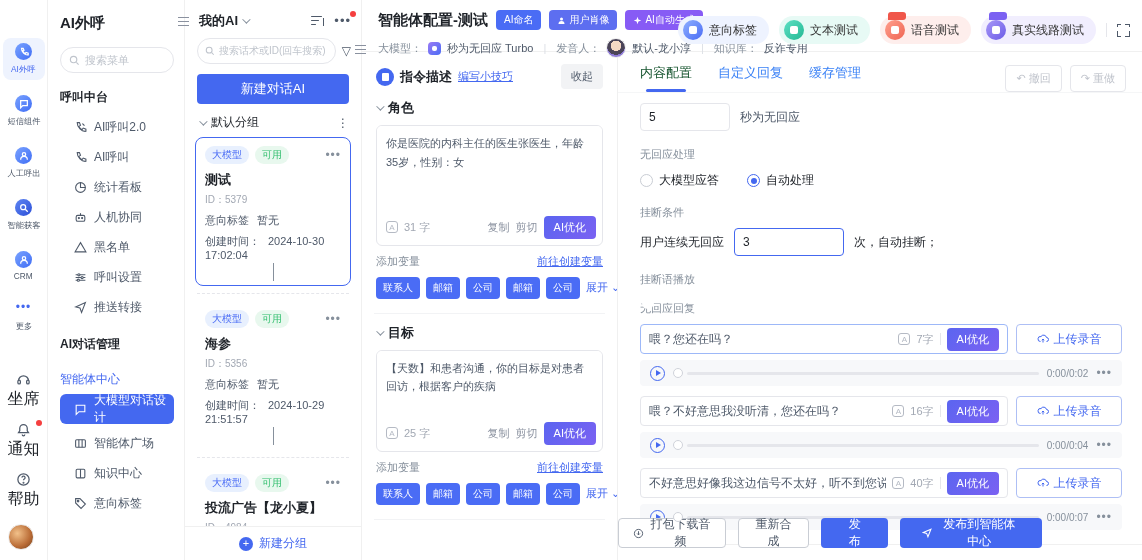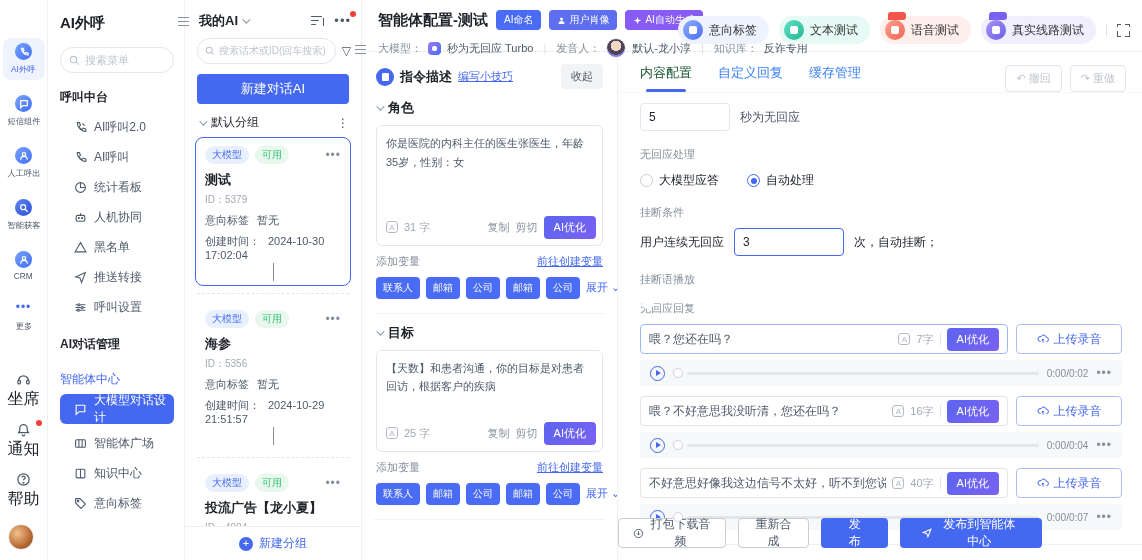--- a/index.html
+++ b/index.html
@@ -293,32 +293,32 @@
       <span>人机协同</span>
     </div>
     <div class="nav-item">
       <svg viewBox="0 0 24 24" fill="none" stroke="#4e5969" stroke-width="2">
           <path d="M12 3 22 20H2z"></path>
         </svg>
       <span>黑名单</span>
     </div>
     <div class="nav-item">
       <svg viewBox="0 0 24 24" fill="none" stroke="#4e5969" stroke-width="2">
-          <path d="M3 11 21 3l-7 18-3-8z"></path>
-        </svg>
-      <span>推送转接</span>
-    </div>
-    <div class="nav-item">
-      <svg viewBox="0 0 24 24" fill="none" stroke="#4e5969" stroke-width="2">
           <path d="M3 7h18M3 12h18M3 17h18"></path>
           <circle cx="9" cy="7" r="2" fill="#fff"></circle>
           <circle cx="15" cy="12" r="2" fill="#fff"></circle>
           <circle cx="8" cy="17" r="2" fill="#fff"></circle>
         </svg>
       <span>呼叫设置</span>
+    </div>
+    <div class="nav-item">
+      <svg viewBox="0 0 24 24" fill="none" stroke="#4e5969" stroke-width="2">
+          <path d="M3 11 21 3l-7 18-3-8z"></path>
+        </svg>
+      <span>推送转接</span>
     </div>
     <div class="nav-sec">AI对话管理</div>
     <div class="nav-sec blue">智能体中心</div>
     <div class="nav-item active">
       <svg viewBox="0 0 24 24" fill="none" stroke="#fff" stroke-width="2">
           <path d="M4 4h16v12H9l-5 5z"></path>
         </svg>
       <span>大模型对话设计</span>
     </div>
     <div class="nav-item">

